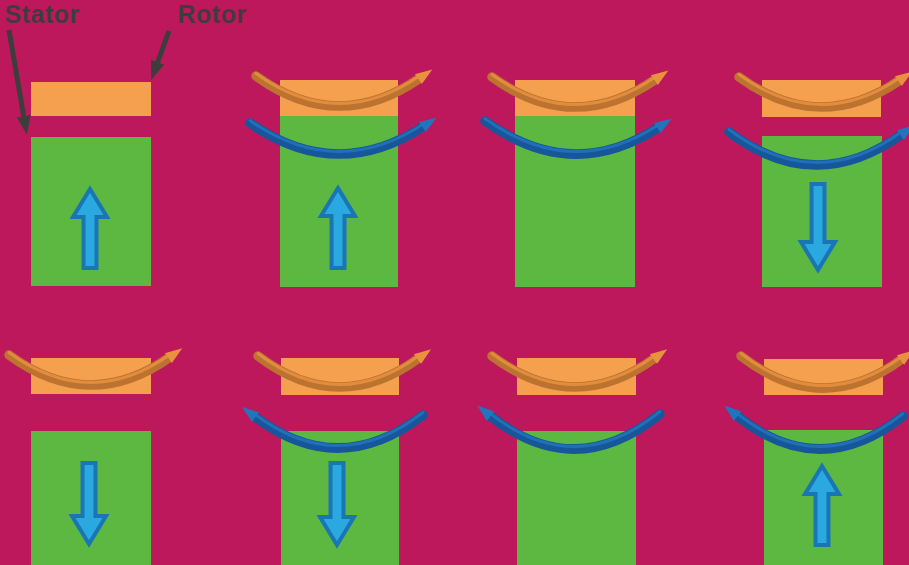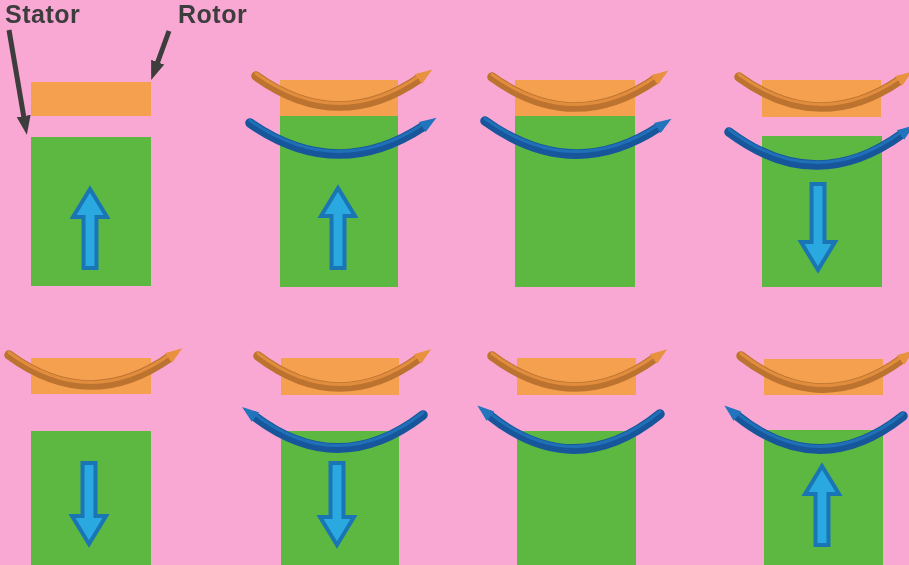--- a/index.html
+++ b/index.html
@@ -5,21 +5,21 @@
   html, body {
     margin: 0;
     padding: 0;
     background: #000000;
     font-family: "Liberation Sans", sans-serif;
   }
   .stage {
     position: relative;
     width: 909px;
     height: 565px;
-    background: #f9a8d4;
+    background: #be185d;
     overflow: hidden;
     text-align: right;
   }
   svg { display: block; }
   .anno-label {
     font-family: "Liberation Sans", sans-serif;
     font-size: 25px;
     font-weight: 600;
     letter-spacing: 0.5px;
   }

